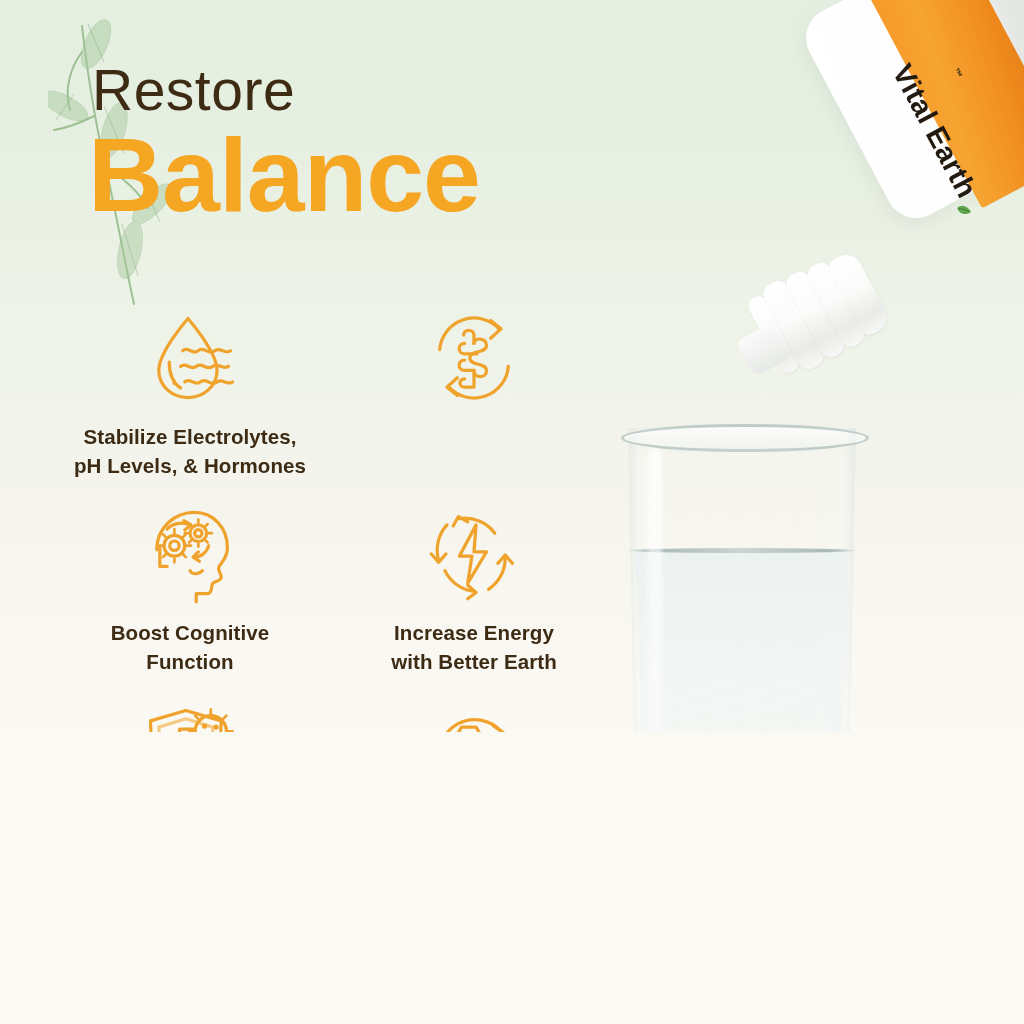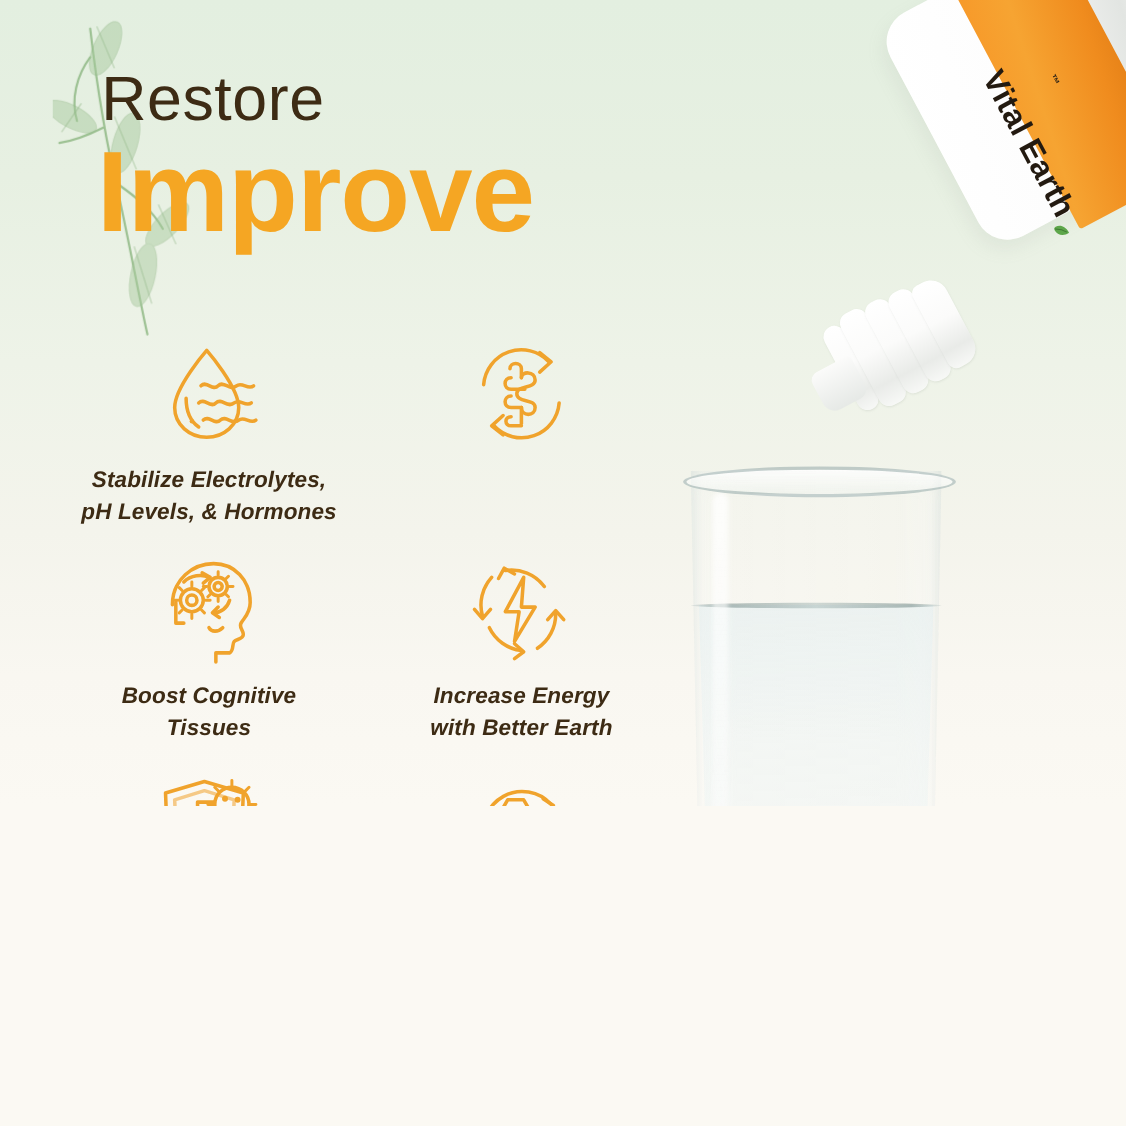--- a/index.html
+++ b/index.html
@@ -26,21 +26,21 @@
     font-size:104px;font-weight:700;color:#f5a623;letter-spacing:-1px;
     line-height:1.04;margin:0;
   }
 
   
   .benefits{
     position:absolute;left:52px;top:300px;width:560px;
     display:grid;grid-template-columns:1fr 1fr;
     row-gap:6px;column-gap:8px;
   }
-  .benefit{display:flex;flex-direction:column;align-items:center;padding:6px 4px 10px;font-style:italic;}
+  .benefit{display:flex;flex-direction:column;align-items:center;padding:6px 4px 10px;}
   .benefit .icon{width:104px;height:104px;display:block;}
   .benefit .icon svg{display:block;width:100%;height:100%;}
   .benefit .caption{
     margin-top:12px;text-align:center;color:#3d2b14;
     font-size:20.5px;font-weight:700;line-height:1.42;letter-spacing:.1px;
     white-space:pre-line;
   }
 
   
   .product{position:absolute;right:0;top:0;width:420px;height:1024px;pointer-events:none;}
@@ -190,21 +190,21 @@
           <path d="M8 102 L26 76"></path>
         <path d="M56 88 L76 136"></path>
           <path d="M96 168 L112 204"></path>
         <path d="M74 206 L90 258"></path>
       </g>
     </svg>
   </div>
 
   <div class="headline">
     <div class="h-restore">Restore</div>
-    <div class="h-balance">Improve</div>
+    <div class="h-balance">Balance</div>
   </div>
 
   <div class="benefits">
 
     <div class="benefit">
       <span class="icon">
         <svg viewBox="0 0 100 100" fill="none" xmlns="http://www.w3.org/2000/svg" stroke="#f0a32c" stroke-width="3.1" stroke-linecap="round" stroke-linejoin="round">
           <path d="M48 12 C48 12 20 44 20 62 C20 77 33 88 48 88 C63 88 76 77 76 62 C76 44 48 12 48 12Z"></path>
           <path d="M30 54 C30 66 34 74 41 79"></path>
           <circle cx="35" cy="74" r="1.9" fill="#f0a32c" stroke="none"></circle>
@@ -252,21 +252,21 @@
             <path d="M58 20 L58 17 M58 40 L58 43 M48 30 L45 30 M68 30 L71 30
                      M51 23 L49 21 M65 37 L67 39 M65 23 L67 21 M51 37 L49 39"></path>
           </g>
           <path d="M28 26 C34 20 44 19 50 22"></path>
           <path d="M44 18 L51 22 L45 27"></path>
           <path d="M68 42 C66 49 60 53 54 53"></path>
           <path d="M58 48 L53 53 L59 57"></path>
         </svg>
       </span>
       <span class="caption">Boost Cognitive
-Tissues</span>
+Function</span>
     </div>
 
     <div class="benefit">
       <span class="icon">
         <svg viewBox="0 0 100 100" fill="none" xmlns="http://www.w3.org/2000/svg" stroke="#f0a32c" stroke-width="3.1" stroke-linecap="round" stroke-linejoin="round">
           <path d="M52 22 L36 52 L48 52 L44 78 L62 48 L50 48 Z"></path>
           <path d="M36 16 A36 36 0 0 1 70 30"></path>
           <path d="M30 23 L35 14 L44 19"></path>
           <path d="M24 22 A36 36 0 0 0 16 56"></path>
           <path d="M9 50 L16 58 L23 50"></path>

